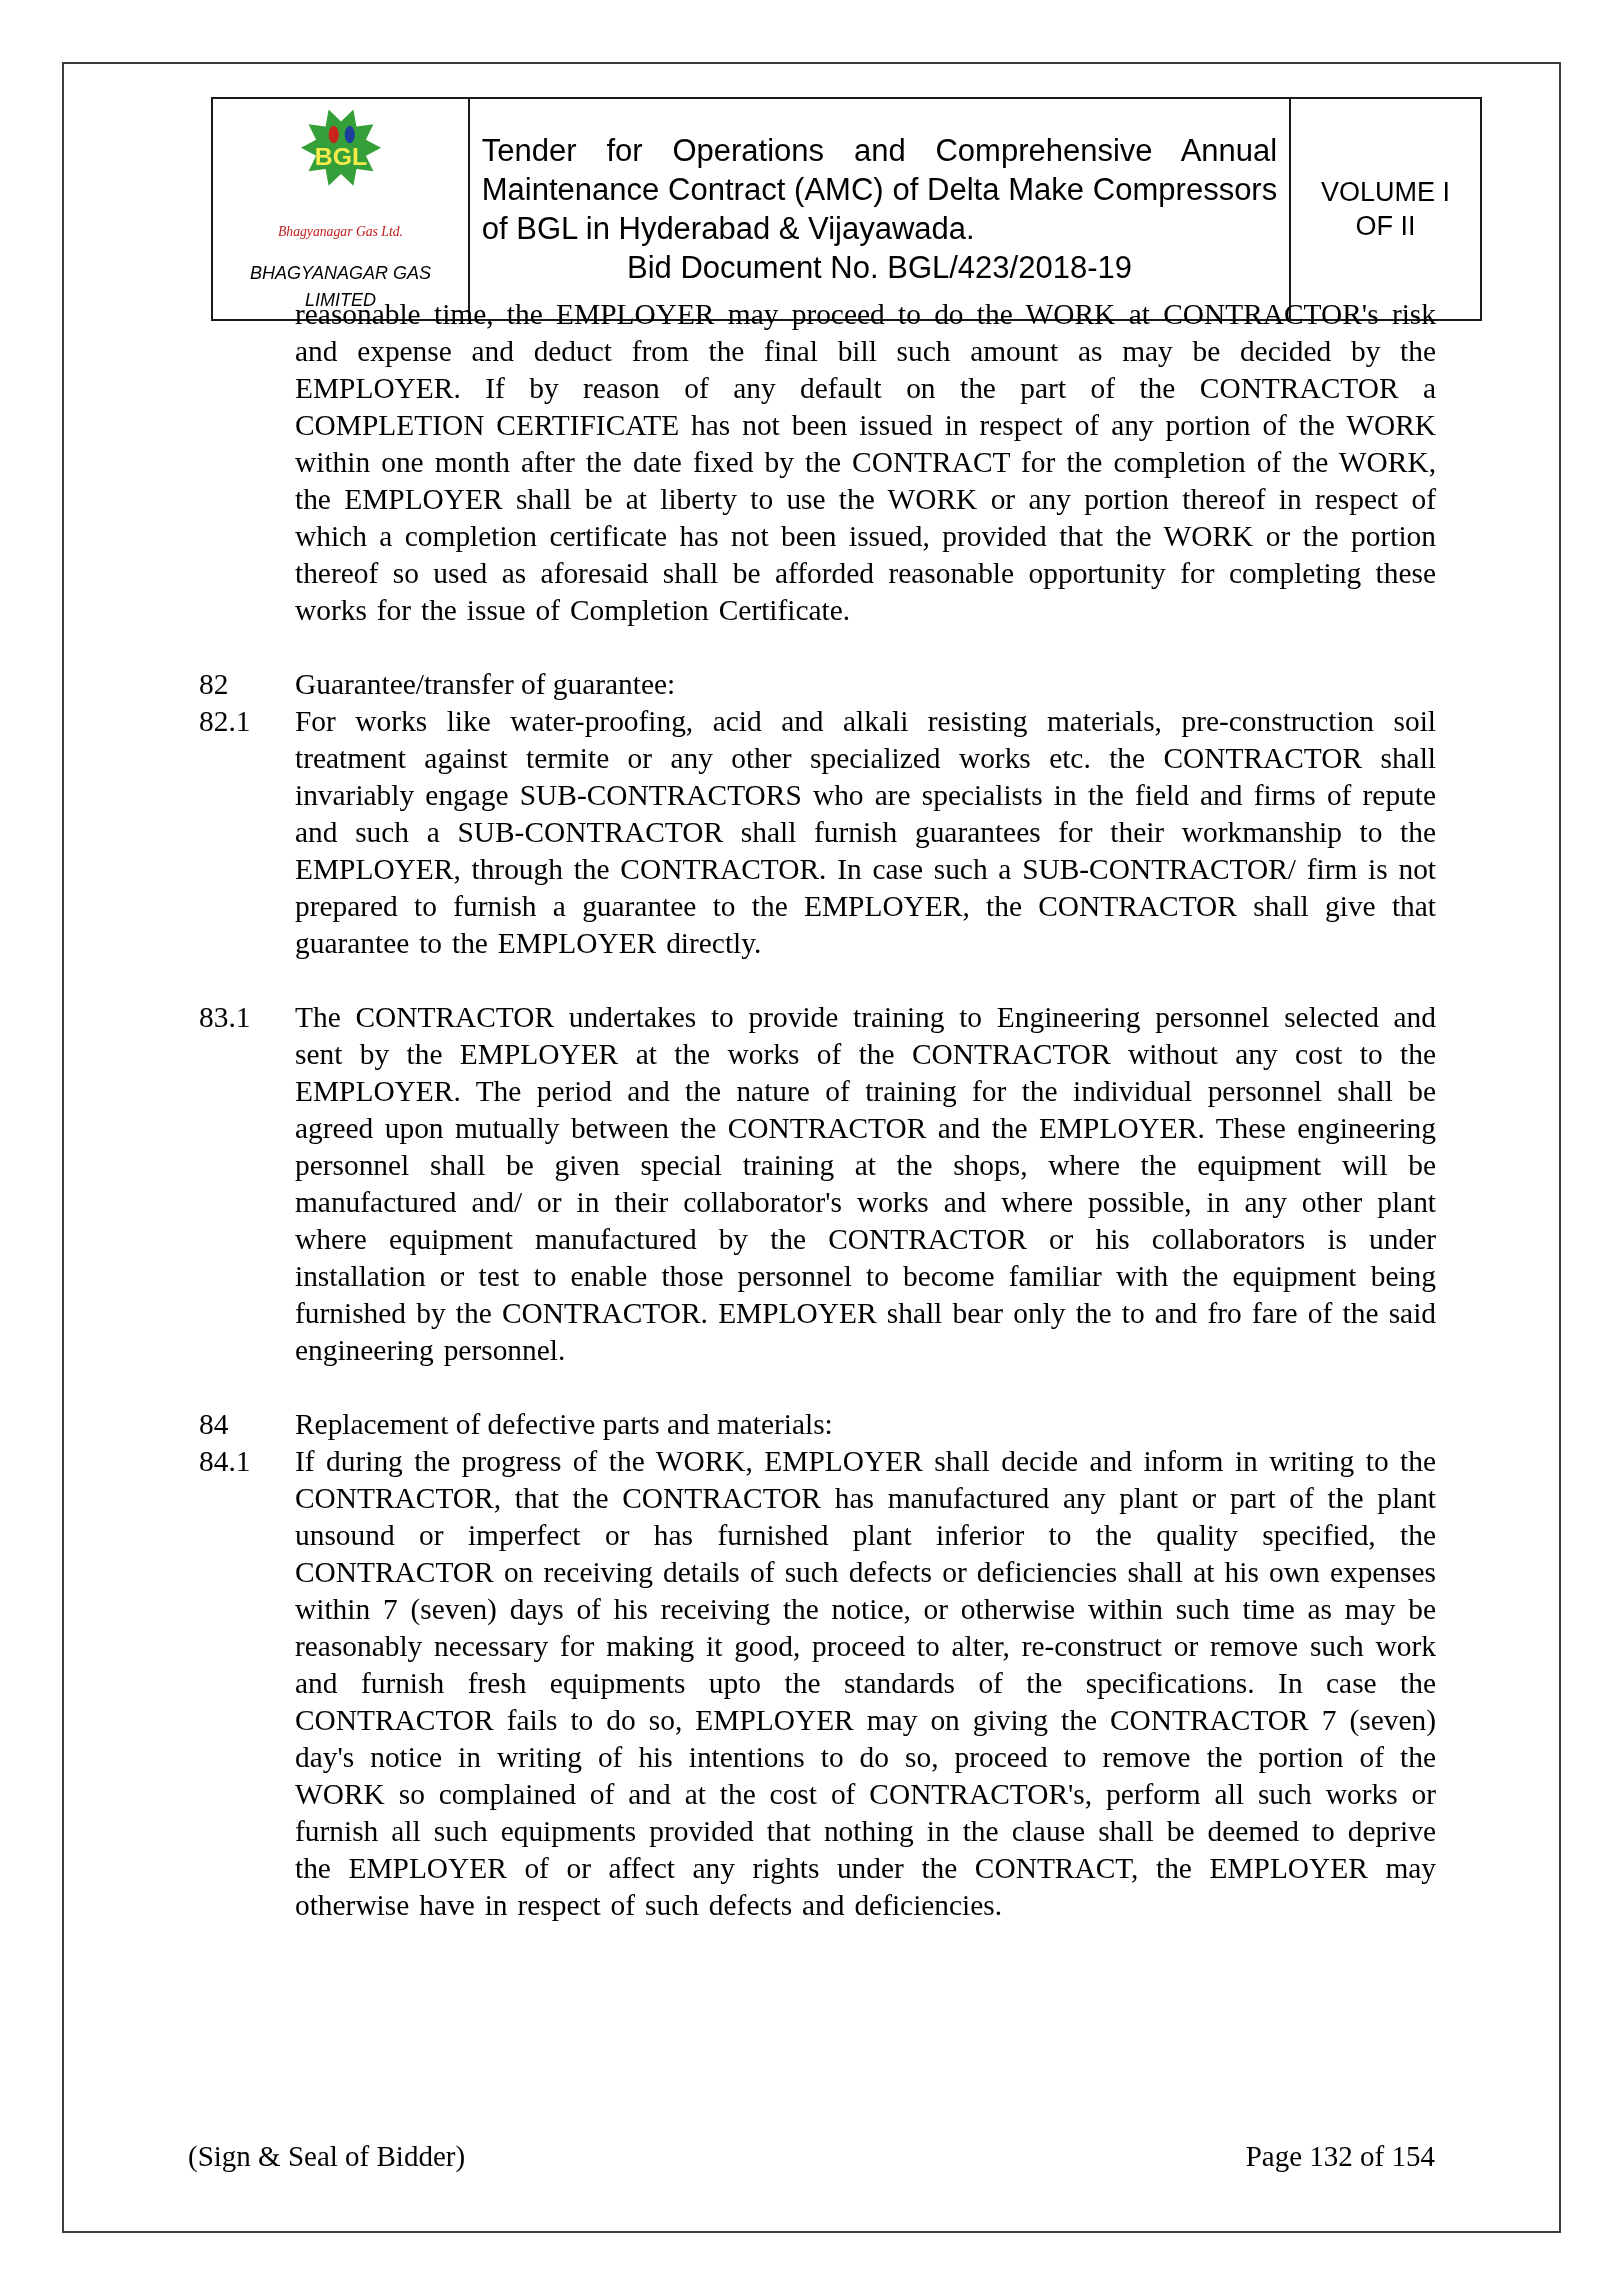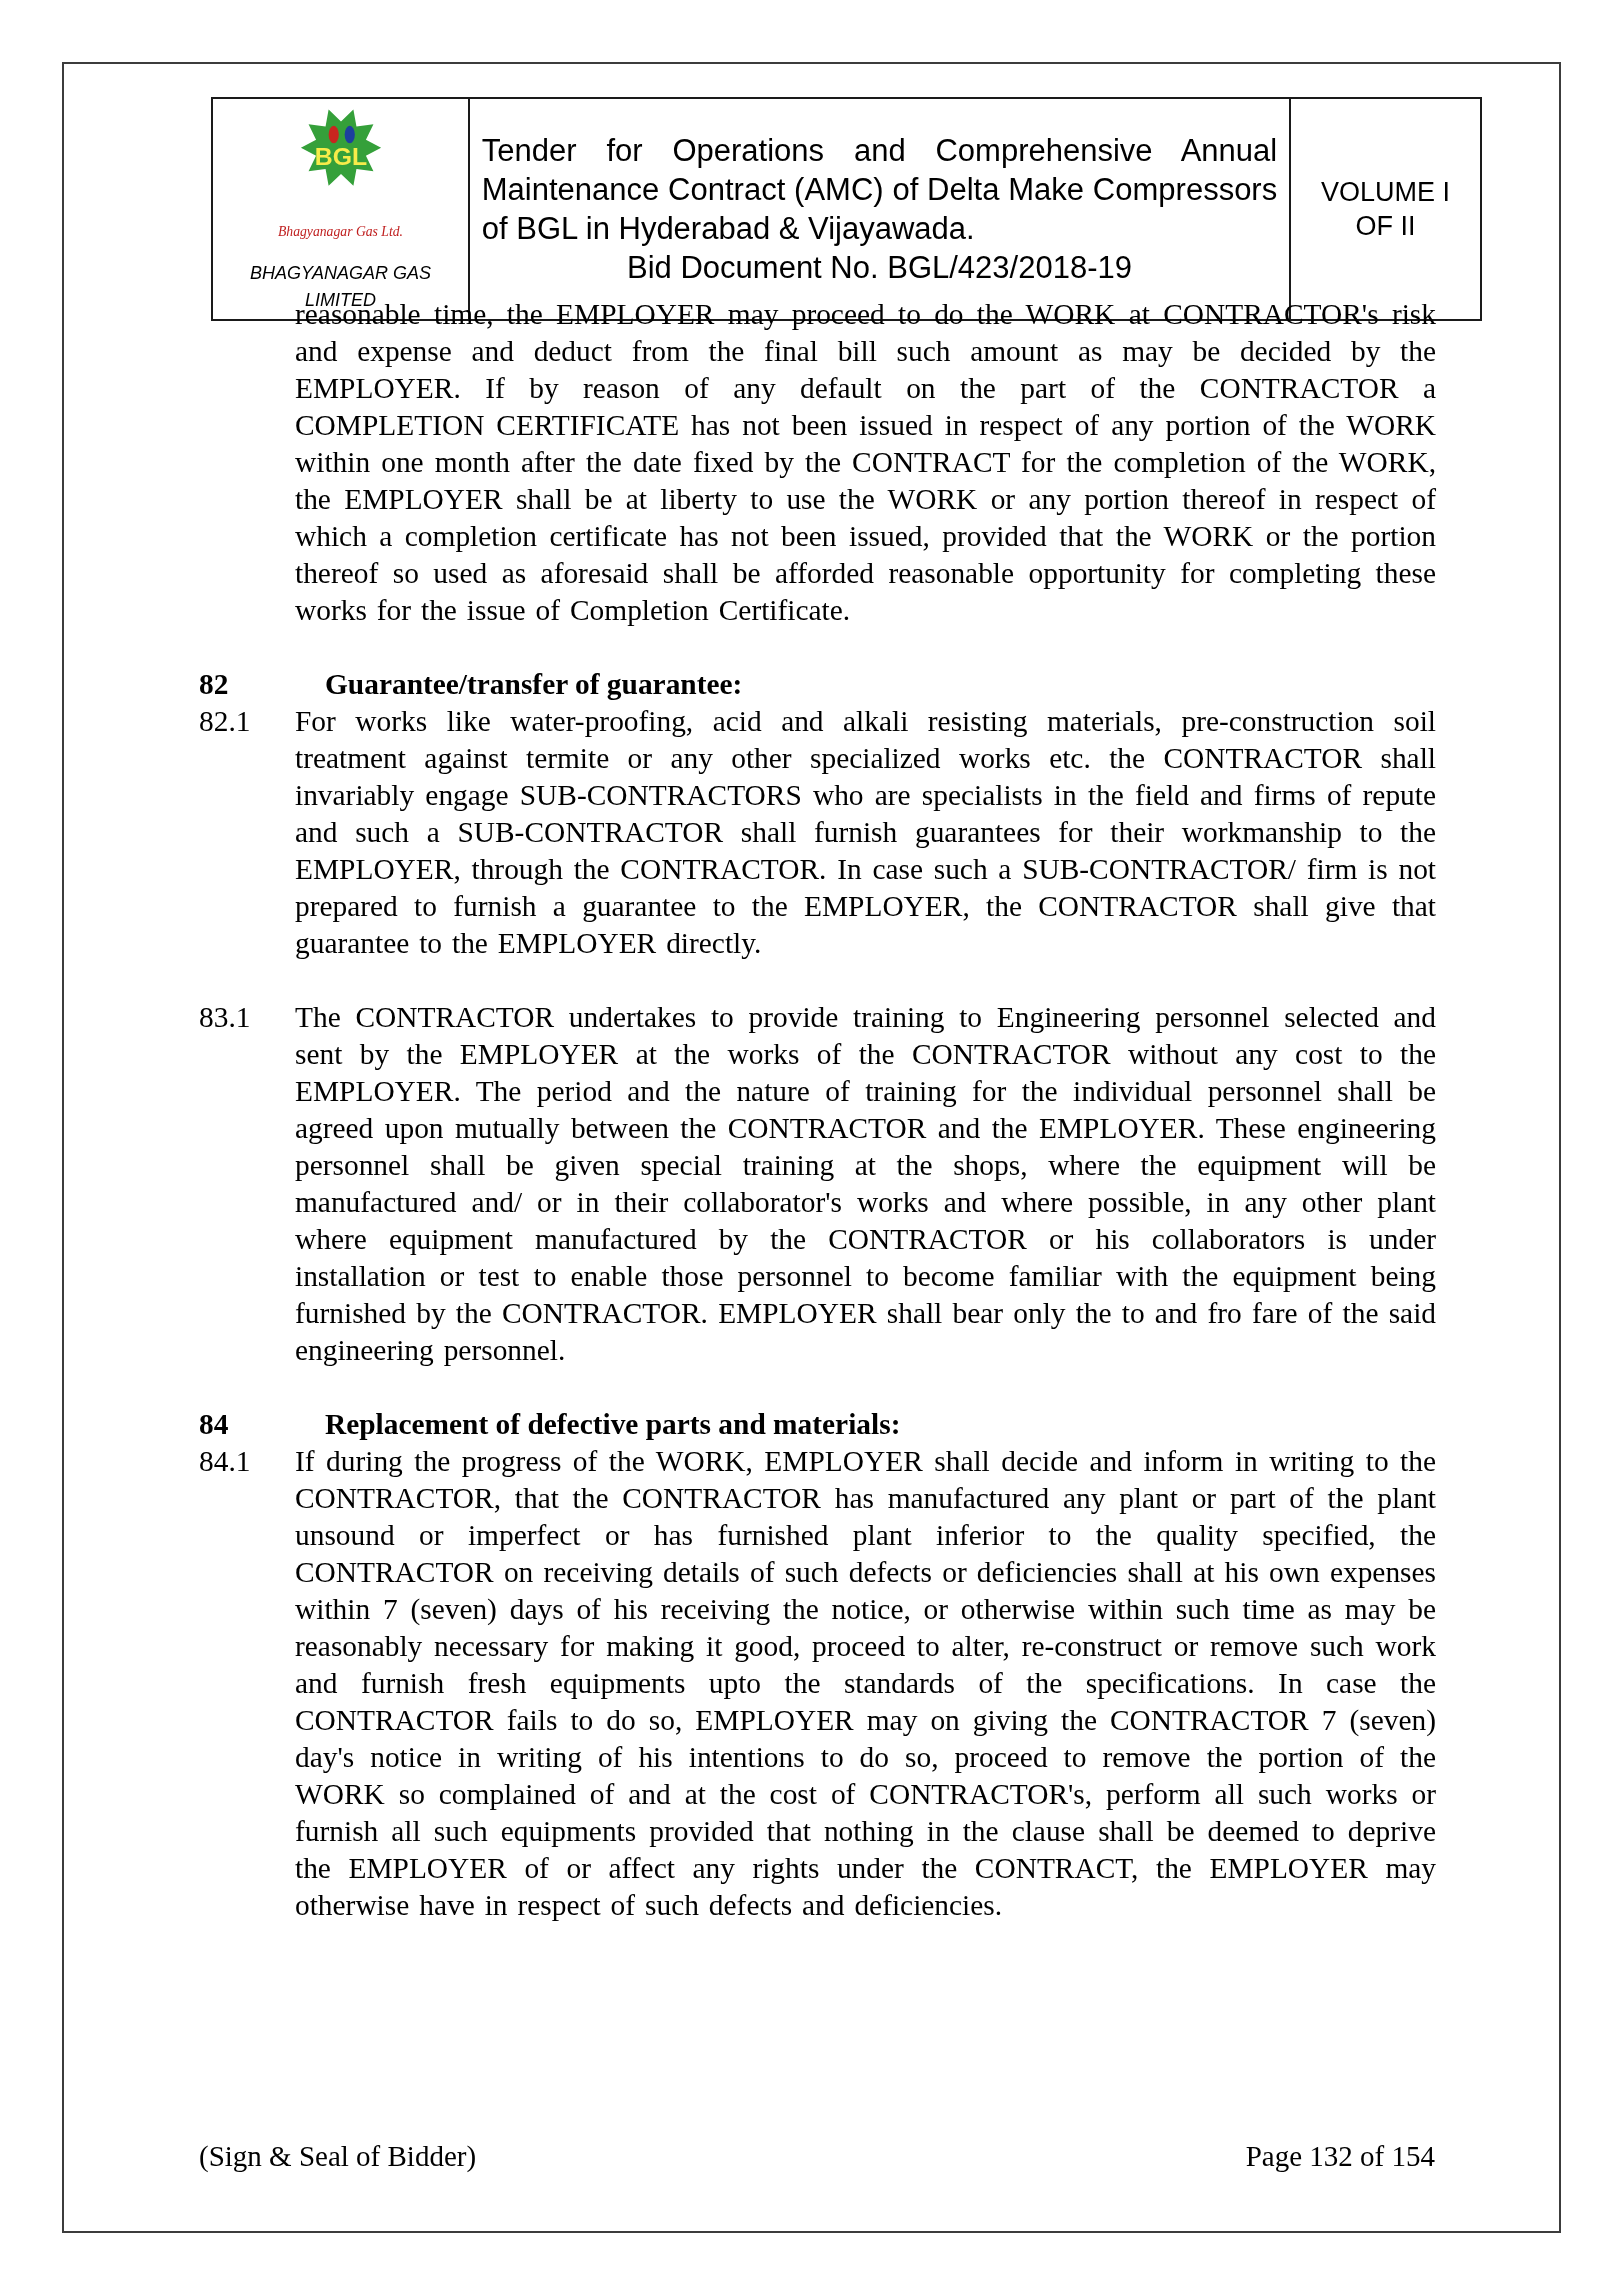--- a/index.html
+++ b/index.html
@@ -43,29 +43,29 @@
 
   
   .doc-body {
     position:absolute; left:199px; top:296px; width:1237px;
     font-size:29.4px; line-height:37px;
   }
   .para { text-align:justify; word-spacing:2.6px; }
   .continuation { margin-left:96px; }
 
   .section { margin-top:37px; }
-  .sec-head { display:flex; font-weight:bold;gap:30px; }
+  .sec-head { display:flex; font-weight:normal; }
   .sec-num { width:96px; flex:none; }
   .clause { display:flex; }
   .clause-num { width:96px; flex:none; }
   .clause-text { flex:1; text-align:justify; word-spacing:2.6px; }
 
   
   .doc-footer {
-    position:absolute; left:199px; right:188px; bottom:121px;
+    position:absolute; left:188px; right:188px; bottom:121px;
     display:flex; justify-content:space-between; align-items:center;
     font-size:29px; line-height:35px;
   }
   .page-num b { font-weight:normal; }
 </style>
 </head>
 <body>
 
 <div class="page-border"></div>
 

